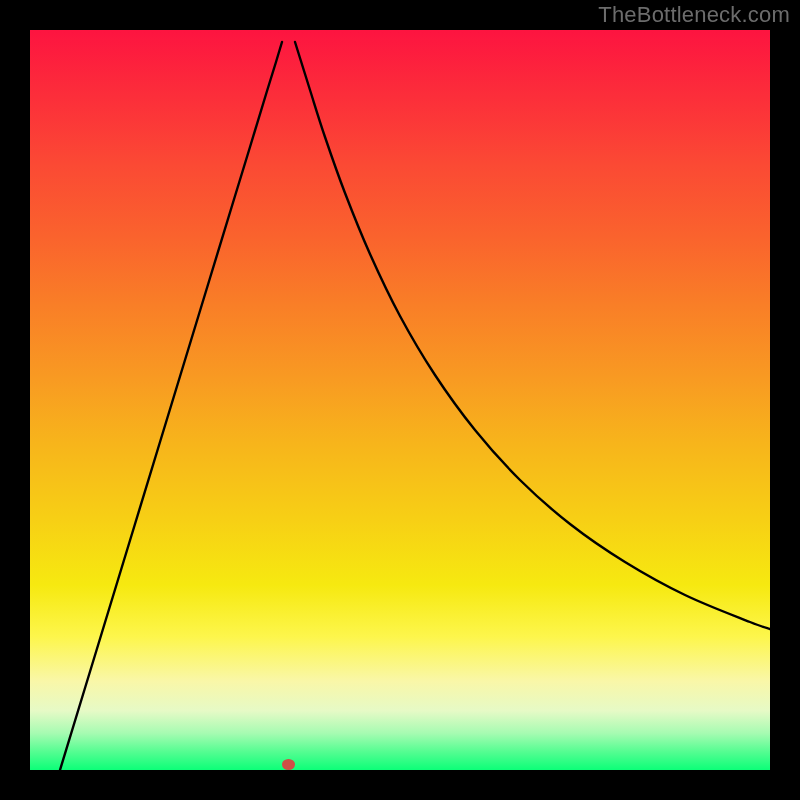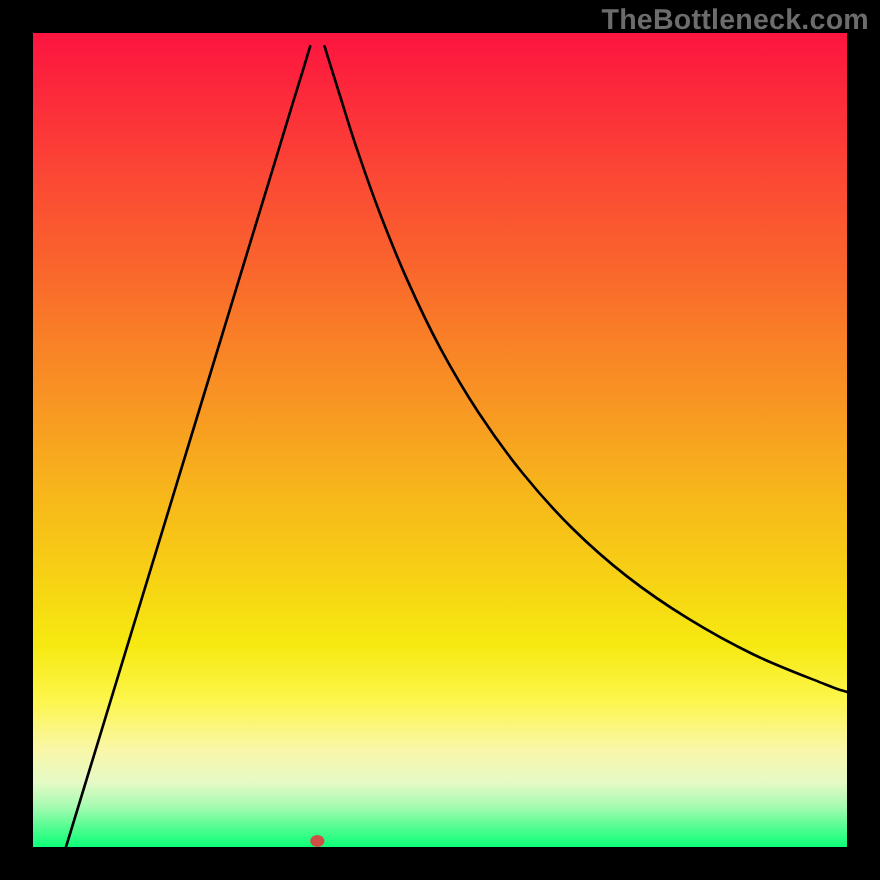--- a/index.html
+++ b/index.html
@@ -15,22 +15,22 @@
     position: relative;
     width: 800px;
     height: 800px;
     background: #000;
   }
   .watermark {
     position: absolute;
     top: 2px;
     right: 10px;
     color: #6c6c6c;
-    font-size: 26px;
-    font-weight: 700;
+    font-size: 22px;
+    font-weight: 400;
     letter-spacing: 0.2px;
   }
   .plot {
     position: absolute;
     left: 30px;
     top: 30px;
     width: 740px;
     height: 740px;
   }
   .gradient {

